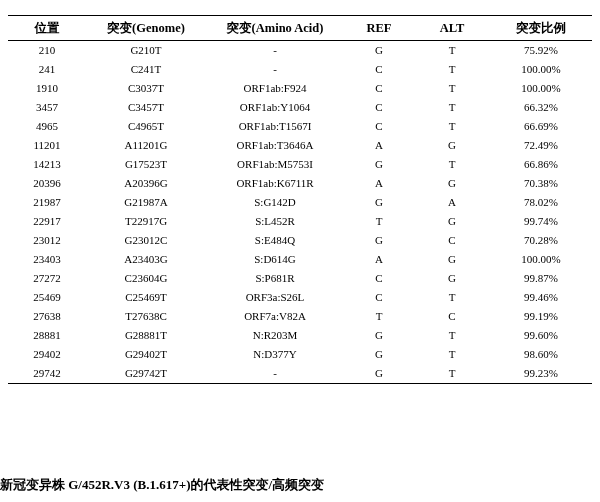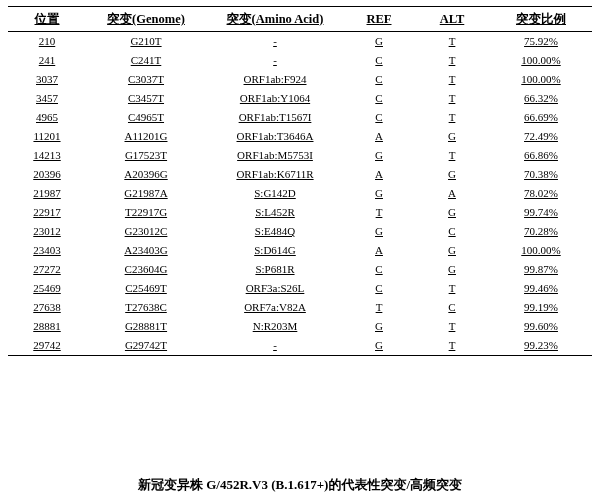--- a/index.html
+++ b/index.html
@@ -18,22 +18,21 @@
     position: relative;
     width: 600px;
     height: 502px;
     box-sizing: border-box;
     padding: 6px 8px 0 8px;
   }
   table.mut-table {
     width: 584px;
     border-collapse: collapse;
     table-layout: fixed;
-    margin: 0 auto;
-    text-decoration: underline;
+    margin: 9px auto;
   }
   table.mut-table th,
   table.mut-table td {
     text-align: center;
     vertical-align: middle;
     font-size: 11px;
     line-height: 1.0;
     padding: 0;
     height: 19px;
     border: none;
@@ -54,21 +53,20 @@
   col.c-aa    { width: 138px; }
   col.c-ref   { width: 70px; }
   col.c-alt   { width: 76px; }
   col.c-ratio { width: 102px; }
 
   .caption {
     position: absolute;
     left: 0;
     right: 0;
     bottom: 8px;
-    text-align: center;
     font-size: 13px;
     font-weight: bold;
     font-family: "Liberation Serif", serif;
   }
   .dash {
     font-size: 11px;
   }
 </style>
 </head>
 <body>
@@ -105,21 +103,21 @@
         </tr>
         <tr>
           <td>241</td>
           <td>C241T</td>
           <td class="dash">-</td>
           <td>C</td>
           <td>T</td>
           <td>100.00%</td>
         </tr>
         <tr>
-          <td>3037</td>
+          <td>1910</td>
           <td>C3037T</td>
           <td>ORF1ab:F924</td>
           <td>C</td>
           <td>T</td>
           <td>100.00%</td>
         </tr>
         <tr>
           <td>3457</td>
           <td>C3457T</td>
           <td>ORF1ab:Y1064</td>
@@ -217,20 +215,28 @@
         </tr>
         <tr>
           <td>28881</td>
           <td>G28881T</td>
           <td>N:R203M</td>
           <td>G</td>
           <td>T</td>
           <td>99.60%</td>
         </tr>
         <tr>
+          <td>29402</td>
+          <td>G29402T</td>
+          <td>N:D377Y</td>
+          <td>G</td>
+          <td>T</td>
+          <td>98.60%</td>
+        </tr>
+        <tr>
           <td>29742</td>
           <td>G29742T</td>
           <td class="dash">-</td>
           <td>G</td>
           <td>T</td>
           <td>99.23%</td>
         </tr>
       </tbody>
   </table>
 

